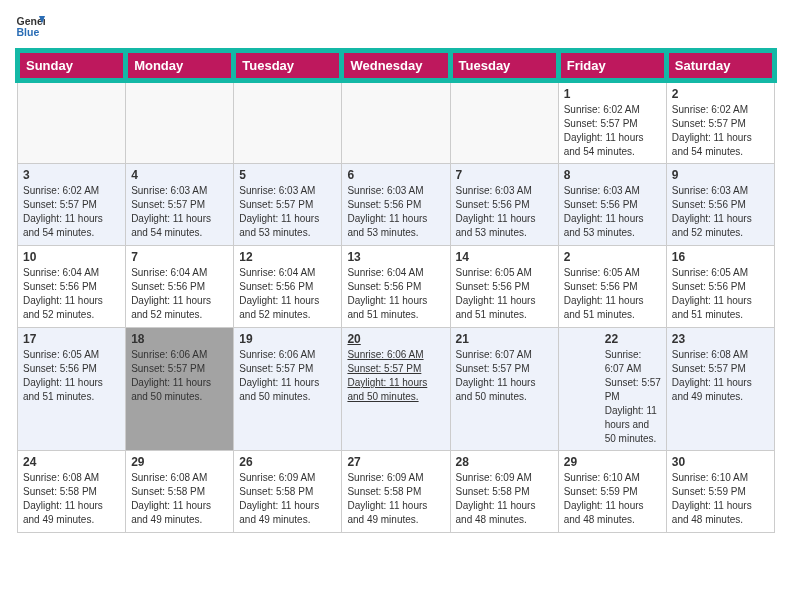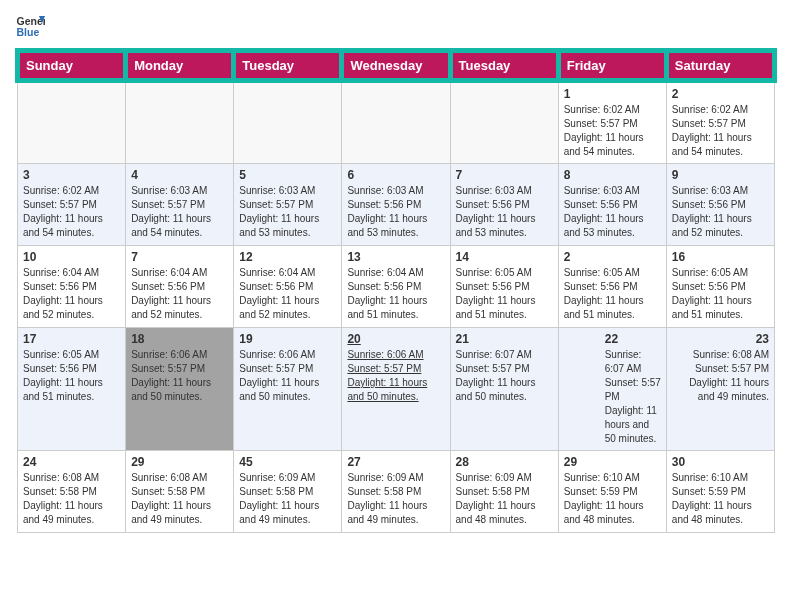--- a/index.html
+++ b/index.html
@@ -316,21 +316,21 @@
           </div>
           </td>
           <td style="background: rgb(238, 242, 250); padding-left: 46px;">
             <span class="day-num">22</span>
           <div class="day-info">
             <span>Sunrise: 6:07 AM</span><br>
             <span>Sunset: 5:57 PM</span><br>
             <span>Daylight: 11 hours and 50 minutes.</span>
           </div>
           </td>
-          <td style="background: rgb(238, 242, 250); text-align: right;">
+          <td style="background: rgb(238, 242, 250);">
             <span class="day-num">23</span>
           <div class="day-info">
             <span>Sunrise: 6:08 AM</span><br>
             <span>Sunset: 5:57 PM</span><br>
             <span>Daylight: 11 hours and 49 minutes.</span>
           </div>
           </td>
         </tr>
         <tr>
           <td>
@@ -343,21 +343,21 @@
           </td>
           <td>
             <span class="day-num">29</span>
           <div class="day-info">
             <span>Sunrise: 6:08 AM</span><br>
             <span>Sunset: 5:58 PM</span><br>
             <span>Daylight: 11 hours and 49 minutes.</span>
           </div>
           </td>
           <td>
-            <span class="day-num">45</span>
+            <span class="day-num">26</span>
           <div class="day-info">
             <span>Sunrise: 6:09 AM</span><br>
             <span>Sunset: 5:58 PM</span><br>
             <span>Daylight: 11 hours and 49 minutes.</span>
           </div>
           </td>
           <td>
             <span class="day-num">27</span>
           <div class="day-info">
             <span>Sunrise: 6:09 AM</span><br>

